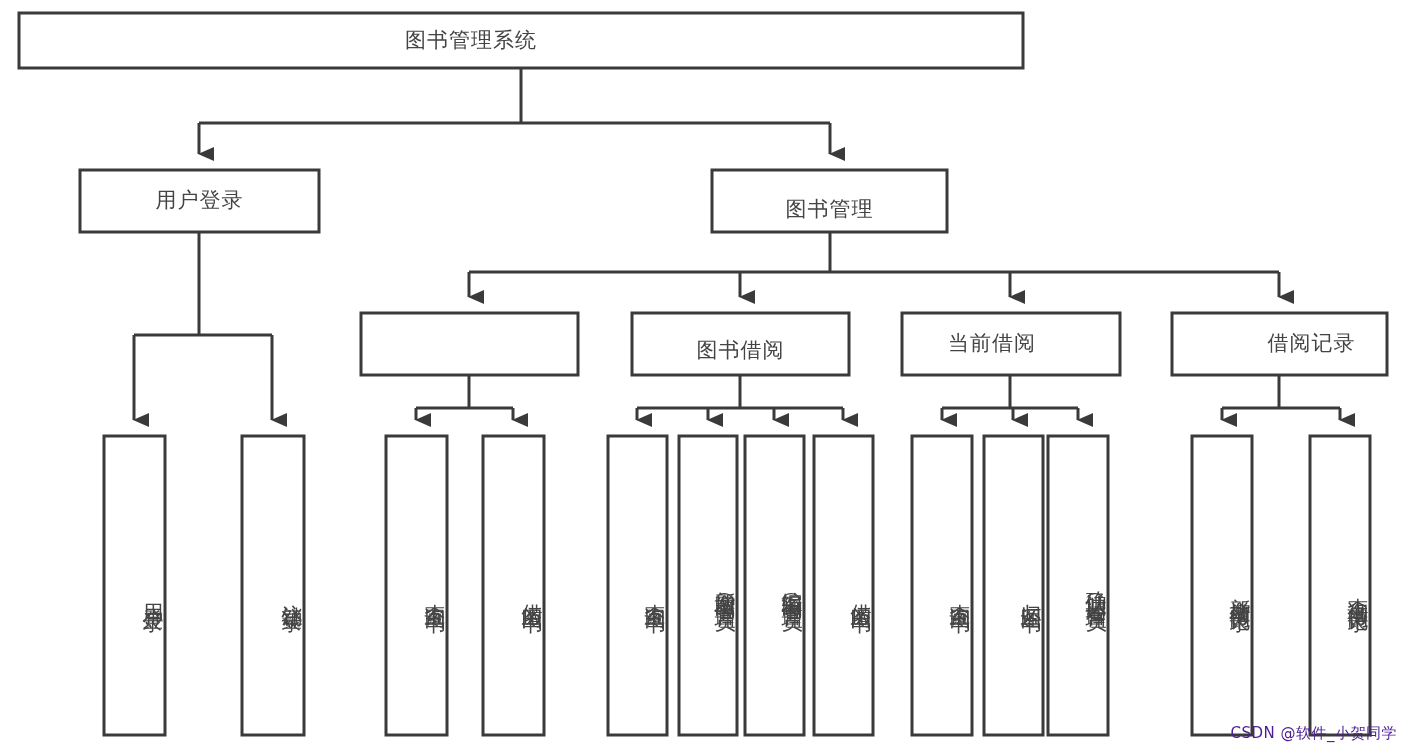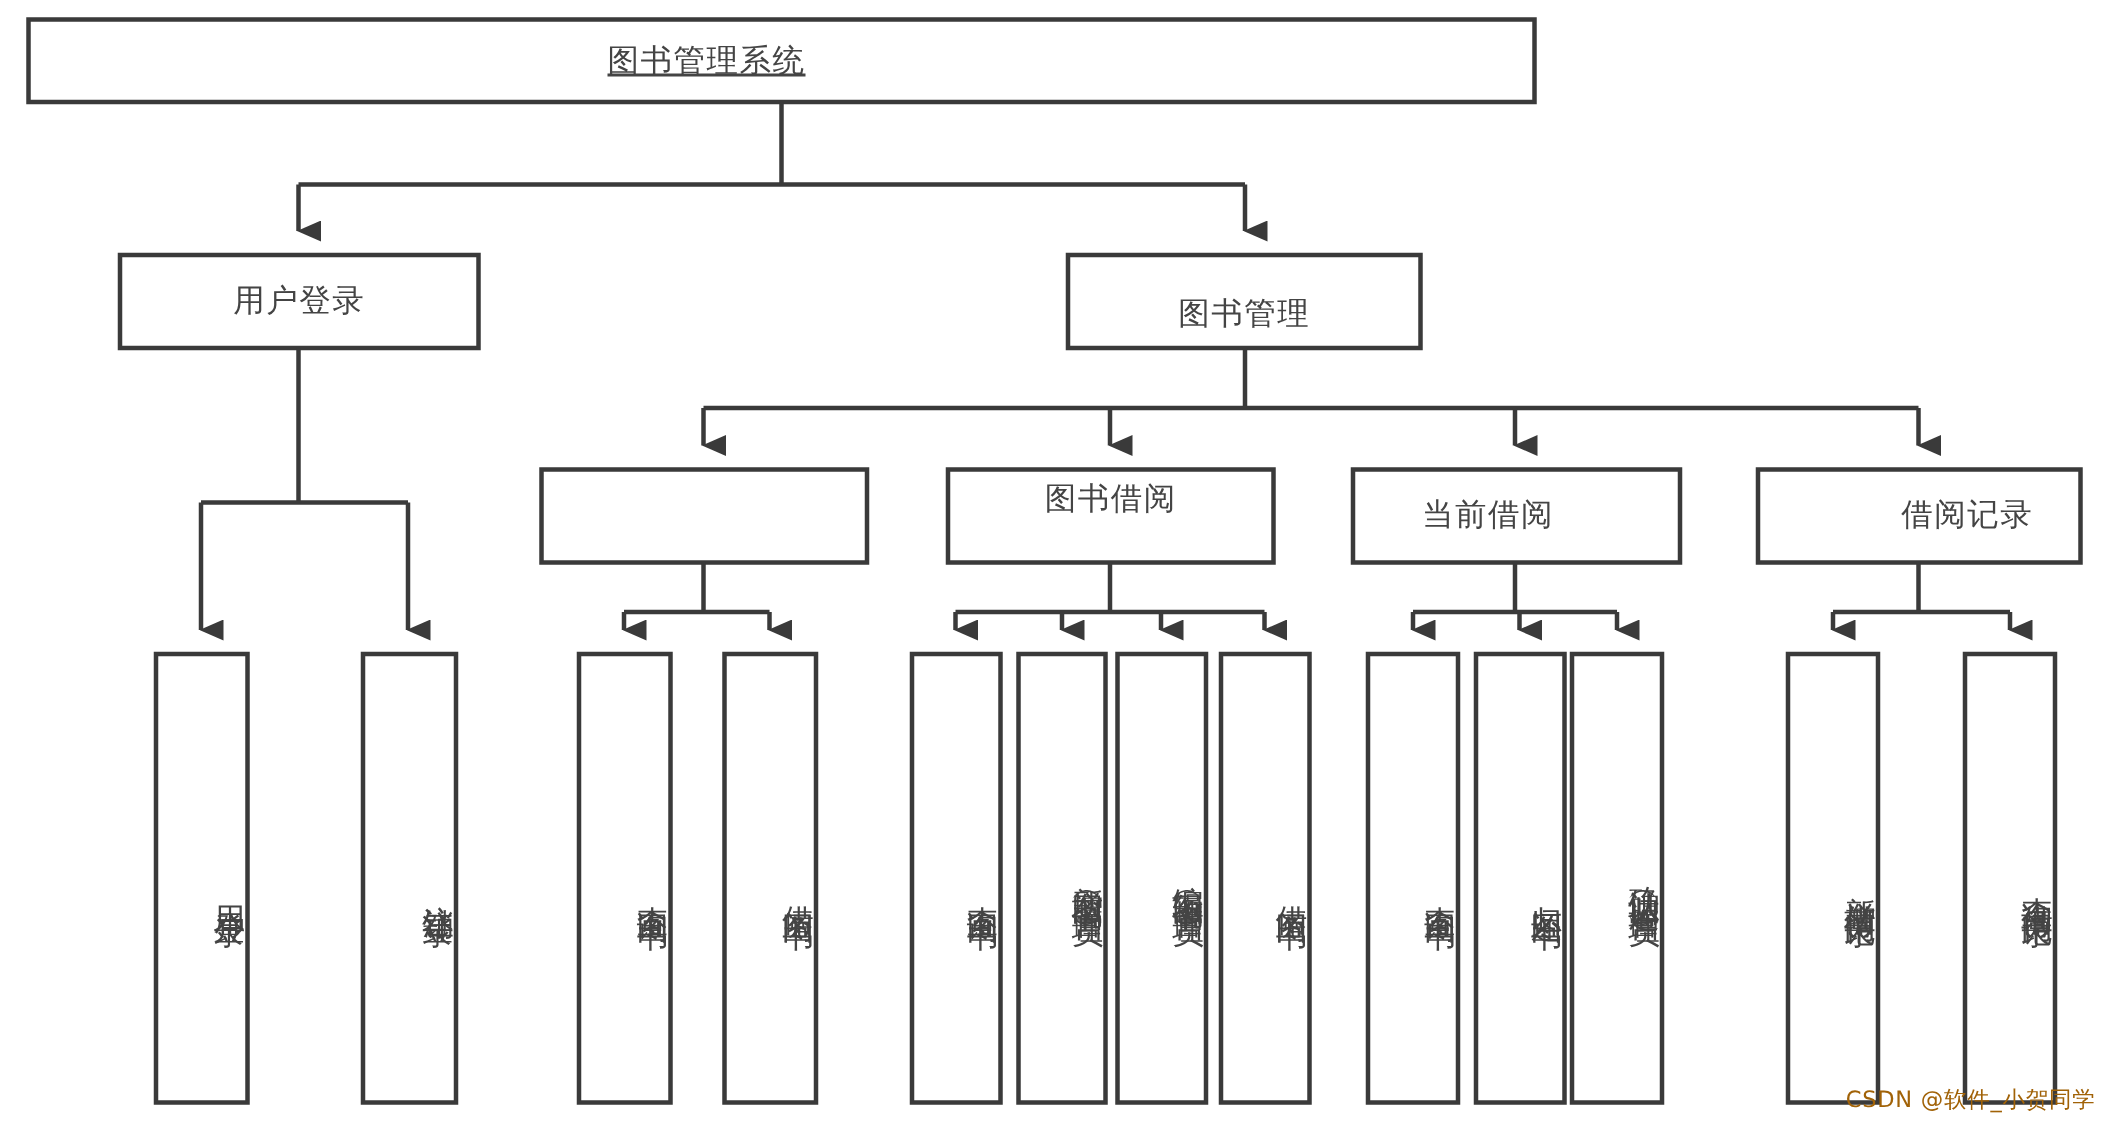--- a/index.html
+++ b/index.html
@@ -28,21 +28,21 @@
     font-size:21px;
     line-height:1.18;
     letter-spacing:3px;
     align-items:flex-start;
     justify-content:center;
   }
   #watermark{
     position:absolute;
     right:8px;bottom:4px;
     font-size:15px;
-    color:#a16207;
+    color:#4c1d95;
     font-family:"DejaVu Sans","Liberation Sans",sans-serif;
     letter-spacing:0.5px;
     user-select:none;
     margin-top:45px;
   }
 </style>
 </head>
 <body>
 
 <div id="diagram-root">
@@ -111,26 +111,26 @@
     <path class="conn" d="M942,408 L942,420" marker-end="url(#ah)"></path>
     <path class="conn" d="M1013,408 L1013,420" marker-end="url(#ah)"></path>
     <path class="conn" d="M1078,408 L1078,420" marker-end="url(#ah)"></path>
 
     <path class="conn" d="M1279,375 L1279,408"></path>
     <path class="conn" d="M1222,408 L1340,408"></path>
     <path class="conn" d="M1222,408 L1222,420" marker-end="url(#ah)"></path>
     <path class="conn" d="M1340,408 L1340,420" marker-end="url(#ah)"></path>
   </svg>
 
-  <div class="node-label horiz" style="left:19px;top:13px;width:904px;height:55px;text-decoration:underline;">图书管理系统</div>
+  <div class="node-label horiz" style="left:19px;top:13px;width:904px;height:55px;">图书管理系统</div>
 
   <div class="node-label horiz" style="left:80px;top:170px;width:239px;height:62px;">用户登录</div>
   <div class="node-label horiz" style="left:712px;top:170px;width:235px;height:79px;">图书管理</div>
 
-  <div class="node-label horiz" style="left:632px;top:295px;width:217px;height:76px;">图书借阅</div>
+  <div class="node-label horiz" style="left:632px;top:313px;width:217px;height:76px;">图书借阅</div>
   <div class="node-label horiz" style="left:902px;top:313px;width:180px;height:62px;">当前借阅</div>
   <div class="node-label horiz" style="left:1172px;top:313px;width:215px;height:62px;padding-left:32px;">借阅记录</div>
 
   <div class="node-label vert" style="left:104px;top:465px;width:61px;height:255px;">用户登录</div>
   <div class="node-label vert" style="left:242px;top:465px;width:62px;height:255px;">注销登录</div>
   <div class="node-label vert" style="left:386px;top:465px;width:61px;height:255px;">查询图书</div>
   <div class="node-label vert" style="left:483px;top:465px;width:61px;height:255px;">借阅图书</div>
   <div class="node-label vert" style="left:608px;top:465px;width:59px;height:255px;">查询图书</div>
   <div class="node-label vert" style="left:679px;top:442px;width:58px;height:290px;">新增图书（管理员）</div>
   <div class="node-label vert" style="left:745px;top:442px;width:59px;height:290px;">编辑图书（管理员）</div>

